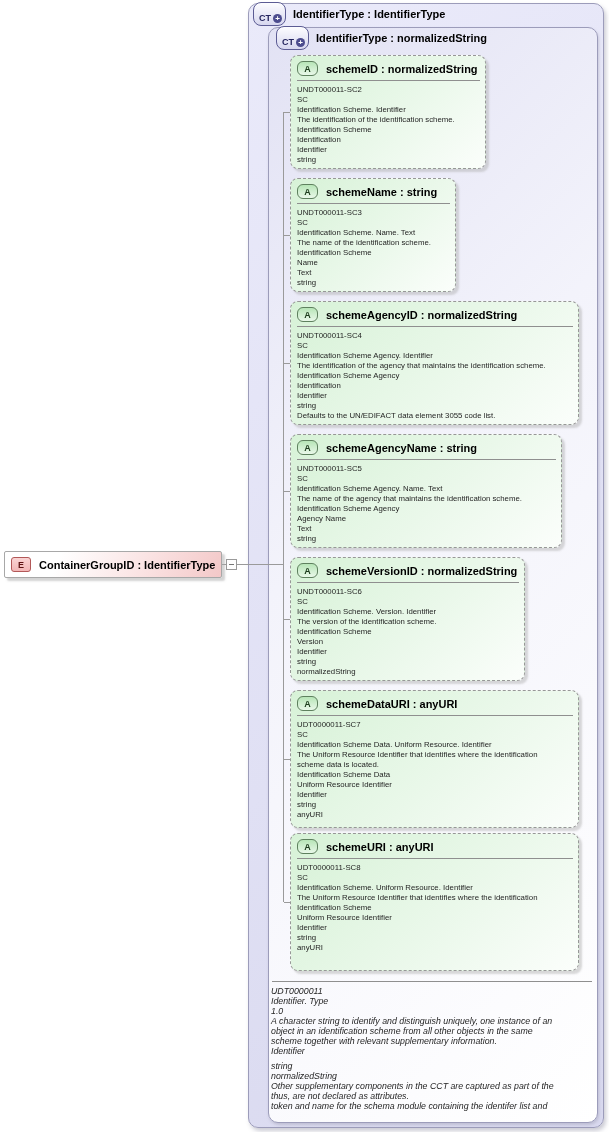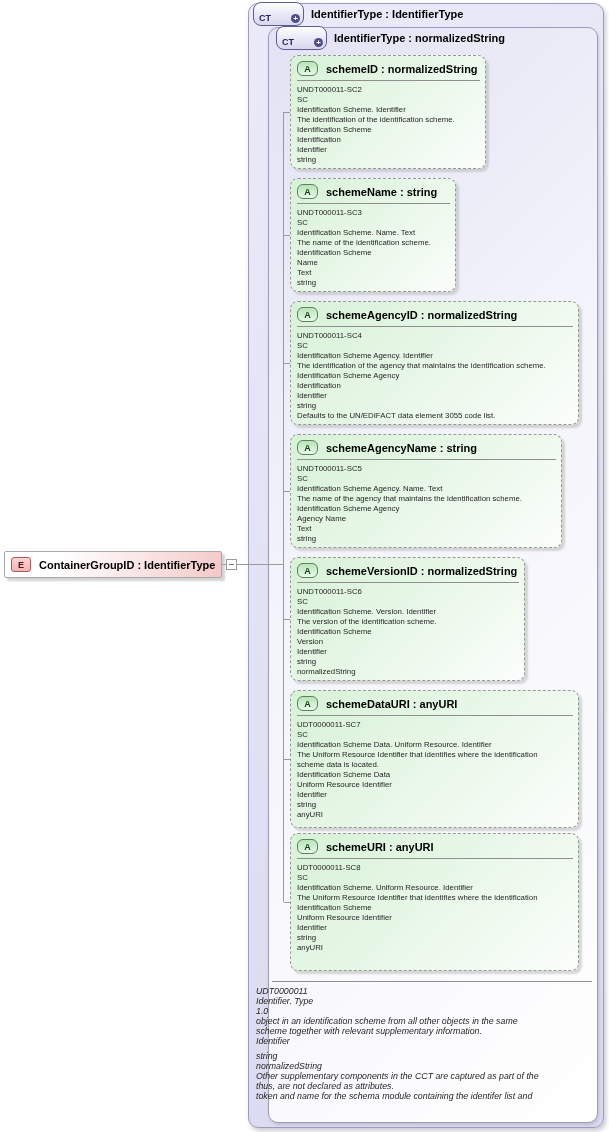--- a/index.html
+++ b/index.html
@@ -13,21 +13,21 @@
          box-shadow:2px 3px 4px rgba(140,140,160,.45);}
   .inner{left:268px;top:27px;width:330px;height:1096px;
          background:linear-gradient(135deg,#e2e2f4 0%,#f3f3fb 40%,#ffffff 100%);
          box-shadow:1px 2px 3px rgba(140,140,160,.35);}
 
   .type-header{position:absolute;display:flex;align-items:center;gap:7px;height:16px;}
   .outer-header{left:253px;top:6px;}
   .inner-header{left:276px;top:30px;}
   .type-title{font-size:11px;font-weight:bold;color:#000;white-space:nowrap;}
 
-  .badge-ct{display:inline-flex;align-items:center;gap:20px;height:14px;padding:8px 3px 0 5px;
+  .badge-ct{display:inline-flex;align-items:center;gap:2px;height:14px;padding:8px 3px 0 5px;
             border:1px solid #5c5c94;border-radius:8px;
             background:linear-gradient(#fdfdff,#d7d7ef);
             font-size:9px;font-weight:bold;color:#24245e;}
   .ct-plus{display:inline-block;width:9px;height:9px;border-radius:50%;background:#4c4c8e;
            color:#fff;font-size:8px;line-height:9px;text-align:center;font-weight:bold;}
 
   
   .attr-box{position:absolute;border:1px dashed #979797;border-radius:8px;box-sizing:border-box;
             background:linear-gradient(135deg,#d7f2d7 0%,#eaf8ea 55%,#fbfefb 100%);
             box-shadow:3px 3px 2px rgba(170,170,170,.45);}
@@ -37,21 +37,21 @@
            background:linear-gradient(#b7e5b7,#e9f8e9);
            font-size:9px;font-weight:bold;color:#1c3a1c;}
   .attr-title{font-size:11px;font-weight:bold;color:#000;}
   .attr-sep{height:1px;background:#8f8f8f;margin:2px 5px 0 6px;}
   .attr-lines{padding:4px 2px 0 6px;font-size:7.8px;line-height:10px;
               color:#1f1f1f;white-space:nowrap;overflow:hidden;}
   .ann-line{min-height:10px;}
 
   
   .doc-sep{position:absolute;left:272px;top:981px;width:320px;height:1px;background:#8f8f8f;}
-  .doc-lines{position:absolute;left:256px;top:986px;width:324px;
+  .doc-lines{position:absolute;left:271px;top:986px;width:324px;
              font-size:8.8px;font-style:italic;line-height:10px;color:#1f1f1f;}
   .doc-lines .ann-line:empty{height:5px;min-height:5px;}
 
   
   .elem-box{position:absolute;left:4px;top:551px;width:218px;height:27px;box-sizing:border-box;
             border:1px solid #a8a8a8;border-radius:2px;
             background:linear-gradient(115deg,#ffffff 25%,#fbe6e6 60%,#f3c8c8 100%);
             box-shadow:3px 3px 2px rgba(170,170,170,.5);
             display:flex;align-items:center;gap:8px;padding-left:6px;}
   .badge-e{display:inline-flex;align-items:center;justify-content:center;flex:none;
@@ -245,20 +245,21 @@
         <div class="ann-line">anyURI</div>
       </div>
   </div>
 
   <div class="doc-sep"></div>
   <div class="doc-lines">
 
   <div class="ann-line">UDT0000011</div>
       <div class="ann-line">Identifier. Type</div>
       <div class="ann-line">1.0</div>
+      <div class="ann-line">A character string to identify and distinguish uniquely, one instance of an</div>
       <div class="ann-line">object in an identification scheme from all other objects in the same</div>
       <div class="ann-line">scheme together with relevant supplementary information.</div>
       <div class="ann-line">Identifier</div>
       <div class="ann-line"></div>
       <div class="ann-line">string</div>
       <div class="ann-line">normalizedString</div>
       <div class="ann-line">Other supplementary components in the CCT are captured as part of the</div>
       <div class="ann-line">thus, are not declared as attributes.</div>
       <div class="ann-line">token and name for the schema module containing the identifer list and</div>
     </div>

